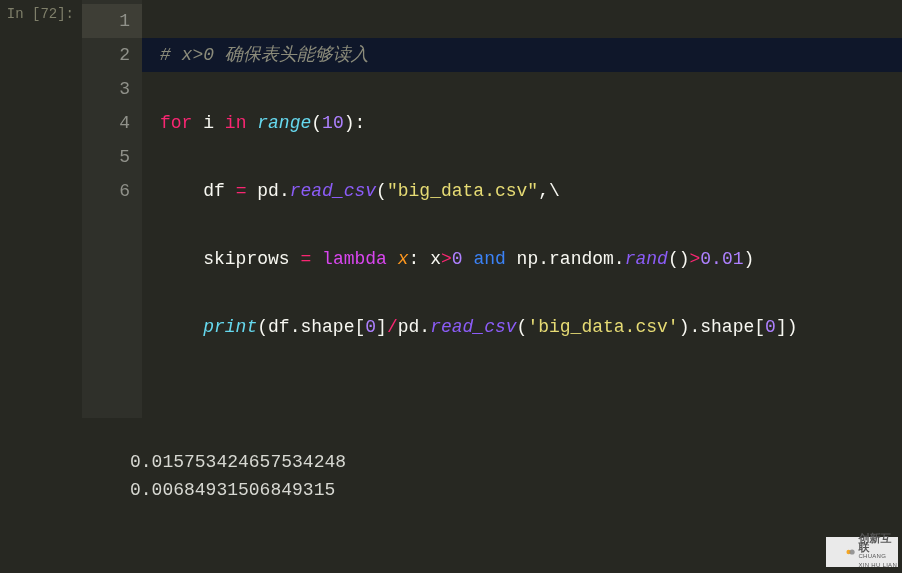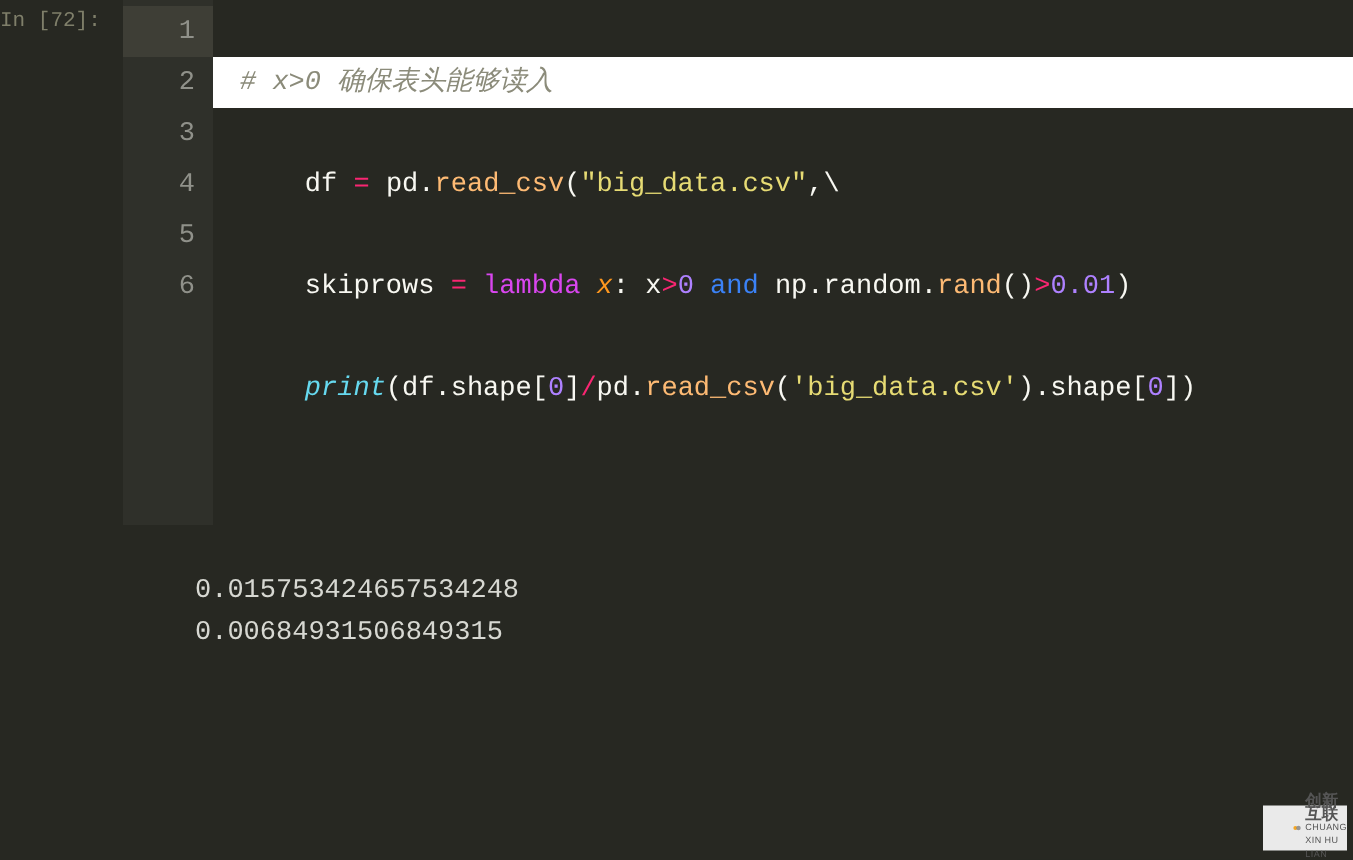--- a/index.html
+++ b/index.html
@@ -12,21 +12,21 @@
     height: 573px;
     overflow: hidden;
     position: relative;
   }
   .cell {
     display: flex;
   }
   .prompt-area {
     width: 82px;
     padding-top: 6px;
-    text-align: left;
+    text-align: right;
     padding-right: 8px;
     color: #7f7f6a;
     font-size: 14px;
     flex-shrink: 0;
   }
   .gutter {
     width: 60px;
     background: #2f302a;
     color: #90918a;
     text-align: right;
@@ -48,47 +48,47 @@
     flex: 1;
     padding-top: 4px;
     padding-bottom: 6px;
     padding-left: 18px;
     line-height: 34px;
     background: #272822;
     white-space: pre;
     overflow: hidden;
   }
   .code-line { display: block; }
-  .code-line.active { background: #ffffff; margin-left: -18px; padding-left: 18px; }
+  .code-line.active { background: #0f172a; margin-left: -18px; padding-left: 18px; }
   .output-area {
     padding-left: 130px;
     padding-top: 30px;
     line-height: 28px;
     color: #d7d8d2;
     font-size: 18px;
     white-space: pre;
   }
   .tok-comment { color: #8b8b7a; font-style: italic; }
   .tok-keyword { color: #f92672; }
   .tok-keyword2 { color: #3b82f6; }
   .tok-name { color: #f8f8f2; }
-  .tok-func { color: #fdba74; }
+  .tok-func { color: #8b5cf6; font-style: italic; }
   .tok-builtin { color: #66d9ef; font-style: italic; }
   .tok-number { color: #ae81ff; }
   .tok-string { color: #e6db74; }
   .tok-op { color: #f92672; }
   .tok-punc { color: #f8f8f2; }
   .tok-lambda { color: #d946ef; }
   .tok-param { color: #fd971f; font-style: italic; }
 
   .logo {
     position: absolute;
     right: 4px;
     bottom: 6px;
-    width: 56px;
+    width: 72px;
     height: 30px;
     background: #eaeaea;
     display: flex;
     align-items: center;
     padding-left: 20px;
     color: #555;
     font-size: 8px;
     font-family: sans-serif;
   }
   .logo svg { margin-right: 2px; }
@@ -102,20 +102,21 @@
   <div class="gutter">
     <span class="ln-active">1</span>
     <span class="ln">2</span>
     <span class="ln">3</span>
     <span class="ln">4</span>
     <span class="ln">5</span>
     <span class="ln">6</span>
   </div>
   <div class="code-area">
 <span class="code-line active"><span class="tok-comment"># x&gt;0 确保表头能够读入</span></span>
+<span class="code-line"><span class="tok-keyword">for</span> <span class="tok-name">i</span> <span class="tok-keyword">in</span> <span class="tok-builtin">range</span><span class="tok-punc">(</span><span class="tok-number">10</span><span class="tok-punc">):</span></span>
 <span class="code-line">    <span class="tok-name">df</span> <span class="tok-op">=</span> <span class="tok-name">pd</span><span class="tok-punc">.</span><span class="tok-func">read_csv</span><span class="tok-punc">(</span><span class="tok-string">"big_data.csv"</span><span class="tok-punc">,\</span></span>
 <span class="code-line">    <span class="tok-name">skiprows</span> <span class="tok-op">=</span> <span class="tok-lambda">lambda</span> <span class="tok-param">x</span><span class="tok-punc">:</span> <span class="tok-name">x</span><span class="tok-op">&gt;</span><span class="tok-number">0</span> <span class="tok-keyword2">and</span> <span class="tok-name">np</span><span class="tok-punc">.</span><span class="tok-name">random</span><span class="tok-punc">.</span><span class="tok-func">rand</span><span class="tok-punc">()</span><span class="tok-op">&gt;</span><span class="tok-number">0.01</span><span class="tok-punc">)</span></span>
 <span class="code-line">    <span class="tok-builtin">print</span><span class="tok-punc">(</span><span class="tok-name">df</span><span class="tok-punc">.</span><span class="tok-name">shape</span><span class="tok-punc">[</span><span class="tok-number">0</span><span class="tok-punc">]</span><span class="tok-op">/</span><span class="tok-name">pd</span><span class="tok-punc">.</span><span class="tok-func">read_csv</span><span class="tok-punc">(</span><span class="tok-string">'big_data.csv'</span><span class="tok-punc">).</span><span class="tok-name">shape</span><span class="tok-punc">[</span><span class="tok-number">0</span><span class="tok-punc">])</span></span>
   </div>
 </div>
 
 <div class="output-area"><span>0.015753424657534248</span>
 <span>0.00684931506849315</span>
 
 

